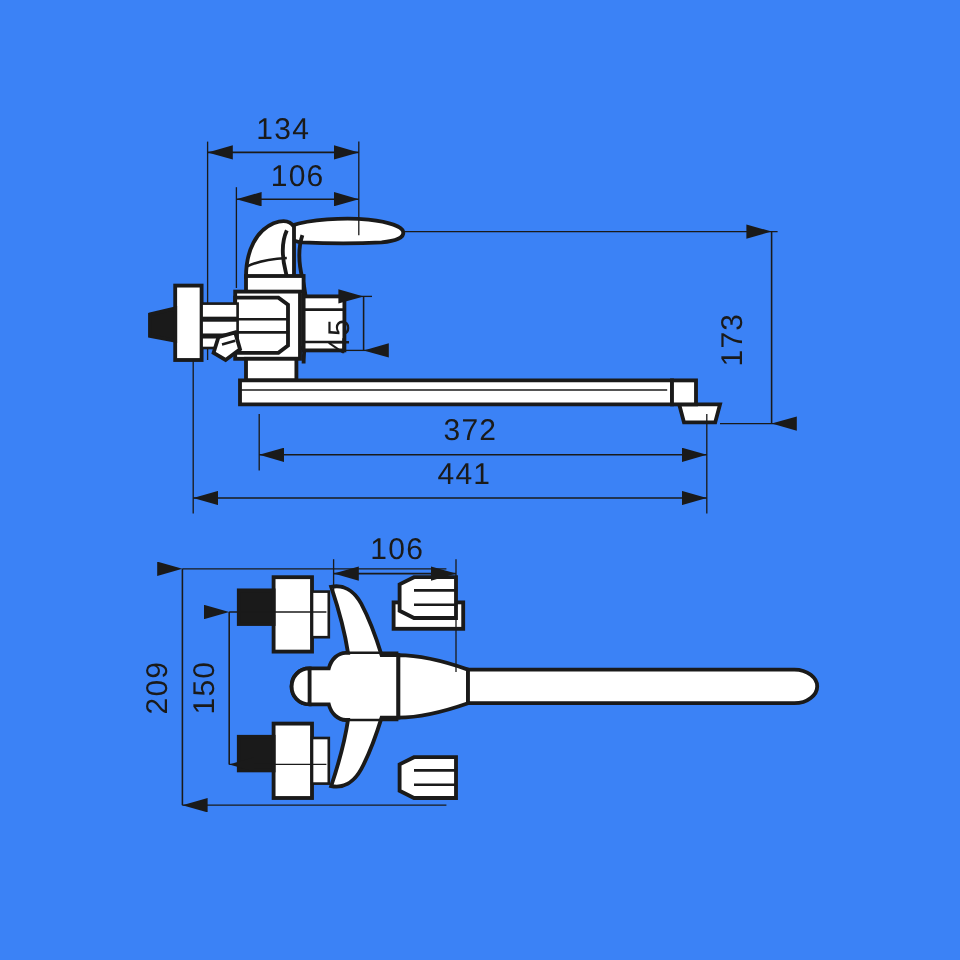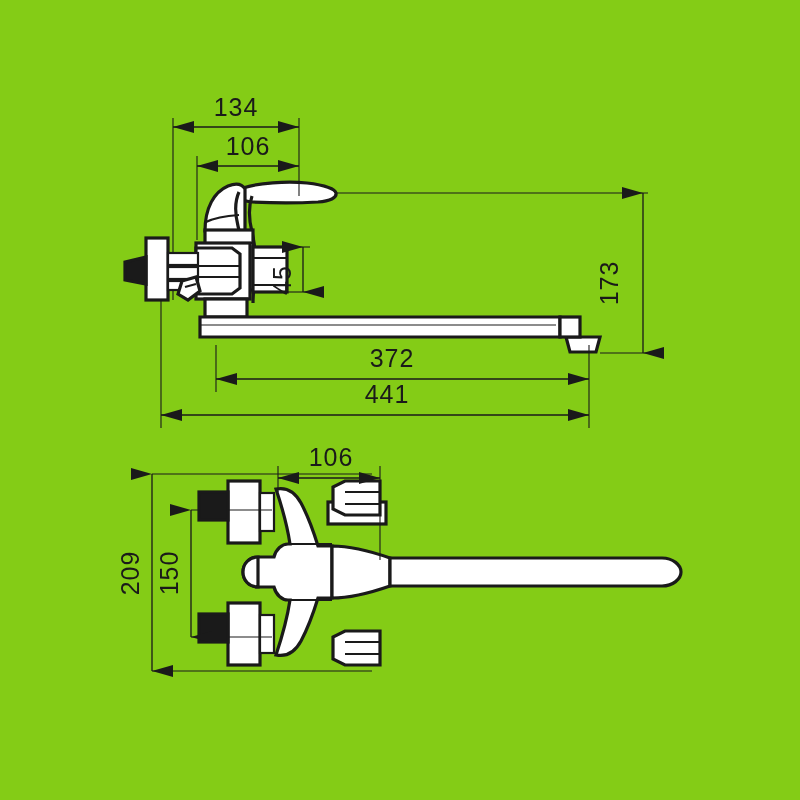--- a/index.html
+++ b/index.html
@@ -10,21 +10,21 @@
   body {
     width: 800px;
     height: 800px;
     font-family: "Liberation Sans", sans-serif;
     overflow: hidden;
   }
   #drawing-root {
     position: relative;
     width: 800px;
     height: 800px;
-    background: #84cc16;
+    background: #3b82f6;
   }
   svg#tech-drawing {
     display: block;
     width: 800px;
     height: 800px;
   }
   .dim-text {
     font-family: "Liberation Sans", sans-serif;
     font-size: 25px;
     fill: #1a1a1a;

